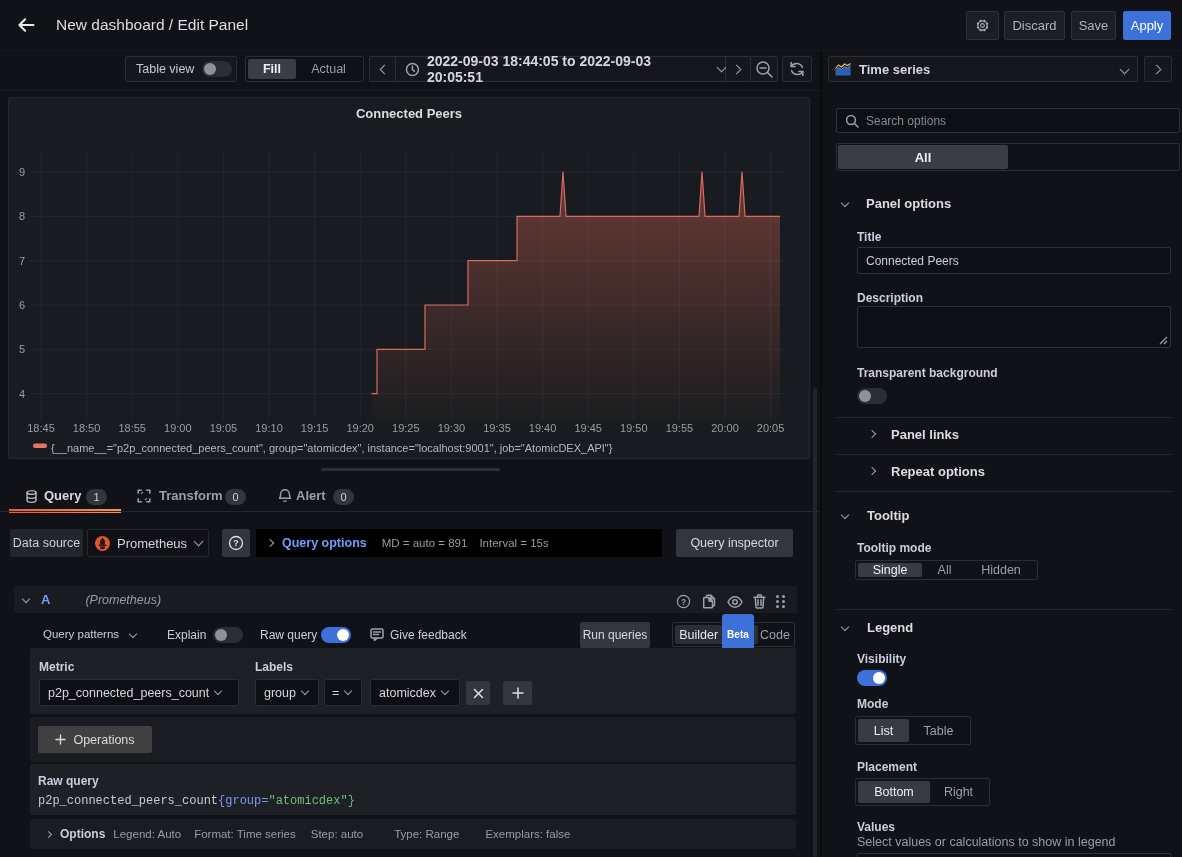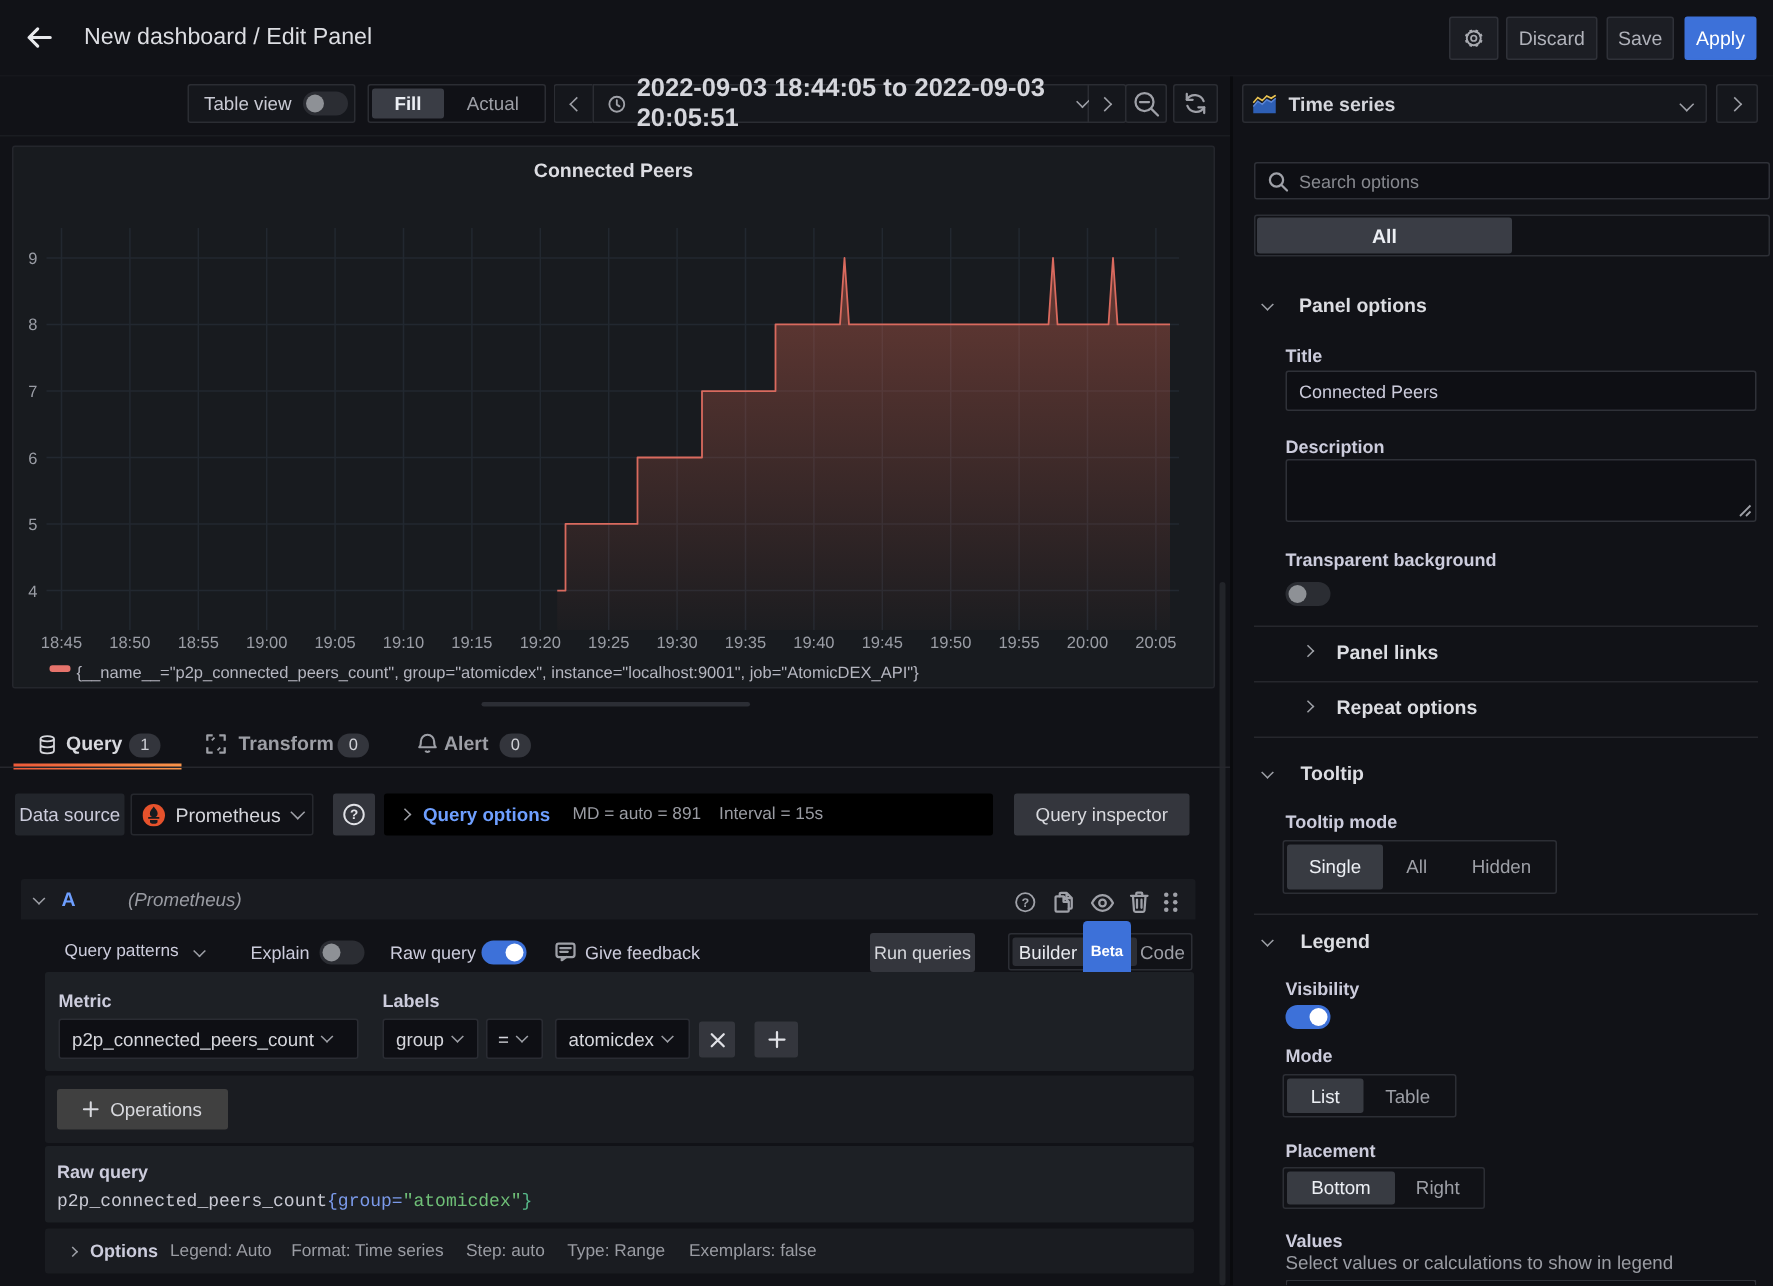--- a/index.html
+++ b/index.html
@@ -52,21 +52,21 @@
   <span class="seg" style="width:65px;height:100%;font-size:12.5px">Actual</span>
 </div>
 <div class="tbtn" style="left:369px;top:56px;width:26px;height:26px;justify-content:center;border-right:none;border-radius:2px 0 0 2px">
     <span class="chev left" style="margin-left:4px"></span>
   </div>
 <div class="tbtn" style="left:395px;top:56px;width:331px;height:26px;border-radius:0">
   <svg style="margin-left:9px" width="15" height="15" viewBox="0 0 15 15">
       <circle cx="7.5" cy="7.5" r="6" class="ic"></circle>
       <path class="ic" d="M7.5 4.2 V7.8 L9.6 9.2"></path>
     </svg>
-  <span style="margin-left:7px;font-size:17px;font-weight:600;color:#d5d6dc">2022-09-03 18:44:05 to 2022-09-03 20:05:51</span>
+  <span style="margin-left:7px;font-size:14px;font-weight:600;color:#d5d6dc">2022-09-03 18:44:05 to 2022-09-03 20:05:51</span>
   <span class="chev down" style="margin-left:9px;margin-top:-3px"></span>
 </div>
 <div class="tbtn" style="left:726px;top:56px;width:25px;height:26px;justify-content:center;border-left:none;border-radius:0 2px 2px 0">
     <span class="chev right" style="margin-right:4px"></span>
   </div>
 <div class="tbtn" style="left:750px;top:56px;width:28px;height:26px;justify-content:center">
   <svg width="19" height="19" viewBox="0 0 19 19">
       <circle cx="8" cy="8" r="6" class="ic" stroke-width="1.6"></circle>
       <path class="ic" stroke-width="1.6" d="M12.4 12.4 L17 17 M5 8 h6"></path>
     </svg>
@@ -334,22 +334,22 @@
   <div class="abs" style="left:30px;top:764px;width:766px;height:51px;background:#1d2025;border-radius:2px"></div>
   <div class="lbl" style="left:38px;top:774px;font-weight:600">Raw query</div>
   <div class="abs" style="left:38px;top:794px;font-family:'Liberation Mono',monospace;font-size:12px;color:#c8c9d3">p2p_connected_peers_count<span style="color:#7b9aea">{group=</span><span style="color:#6fbf77">"atomicdex"</span><span style="color:#57b98a">}</span></div>
 
   <div class="abs" style="left:30px;top:819px;width:766px;height:30px;background:#1a1c21;border-radius:2px;display:flex;align-items:center">
     <span class="chev right" style="margin-left:16px;width:5px;height:5px"></span>
     <span style="margin-left:9px;font-size:12px;font-weight:700;color:#ccccdc">Options</span>
     <span style="margin-left:8px;font-size:11.5px;color:#9a9ca3">Legend: Auto</span>
     <span style="margin-left:13px;font-size:11.5px;color:#9a9ca3">Format: Time series</span>
     <span style="margin-left:15px;font-size:11.5px;color:#9a9ca3">Step: auto</span>
-    <span style="margin-left:15px;font-size:11.5px;color:#9a9ca3">Type: Range</span>
-    <span style="margin-left:16px;font-size:11.5px;color:#9a9ca3">Exemplars: false</span>
+    <span style="margin-left:31px;font-size:11.5px;color:#9a9ca3">Type: Range</span>
+    <span style="margin-left:26px;font-size:11.5px;color:#9a9ca3">Exemplars: false</span>
   </div>
 </div>
 
 <div class="abs" style="left:820px;top:51px;width:2px;height:806px;background:#0a0b0e"></div>
 <div id="rightpane">
 
   <div class="inp" style="left:836px;top:108px;width:344px;height:25px">
     <svg style="margin-left:8px" width="14" height="14" viewBox="0 0 14 14">
         <circle cx="6" cy="6" r="4.4" class="ic" stroke-width="1.4"></circle>
         <path class="ic" stroke-width="1.4" d="M9.3 9.3 L13 13"></path>
@@ -382,21 +382,21 @@
   <span class="chev right abs" style="left:869px;top:431px;width:6px;height:6px"></span>
   <div class="abs" style="left:891px;top:427px;font-size:13px;font-weight:700;color:#dcdde2">Panel links</div>
   <div class="divider" style="left:836px;top:454px;width:336px"></div>
   <span class="chev right abs" style="left:869px;top:468px;width:6px;height:6px"></span>
   <div class="abs" style="left:891px;top:464px;font-size:13px;font-weight:700;color:#dcdde2">Repeat options</div>
   <div class="divider" style="left:836px;top:491px;width:336px"></div>
 
   <span class="chev down abs" style="left:842px;top:512px;width:6px;height:6px"></span>
   <div class="abs" style="left:867px;top:508px;font-size:13px;font-weight:700;color:#dcdde2">Tooltip</div>
   <div class="lbl" style="left:857px;top:541px;font-weight:600">Tooltip mode</div>
-  <div class="seggroup" style="left:855px;top:560px;width:183px;height:36px">
+  <div class="seggroup" style="left:855px;top:560px;width:183px;height:20px">
     <span class="seg on" style="flex:0 0 64px;background:#383b42;font-weight:500">Single</span>
     <span class="seg" style="flex:0 0 45px">All</span>
     <span class="seg" style="flex:1">Hidden</span>
   </div>
 
   <div class="divider" style="left:836px;top:609px;width:336px"></div>
 
   <span class="chev down abs" style="left:842px;top:624px;width:6px;height:6px"></span>
   <div class="abs" style="left:867px;top:620px;font-size:13px;font-weight:700;color:#dcdde2">Legend</div>
   <div class="lbl" style="left:857px;top:652px;font-weight:600">Visibility</div>

